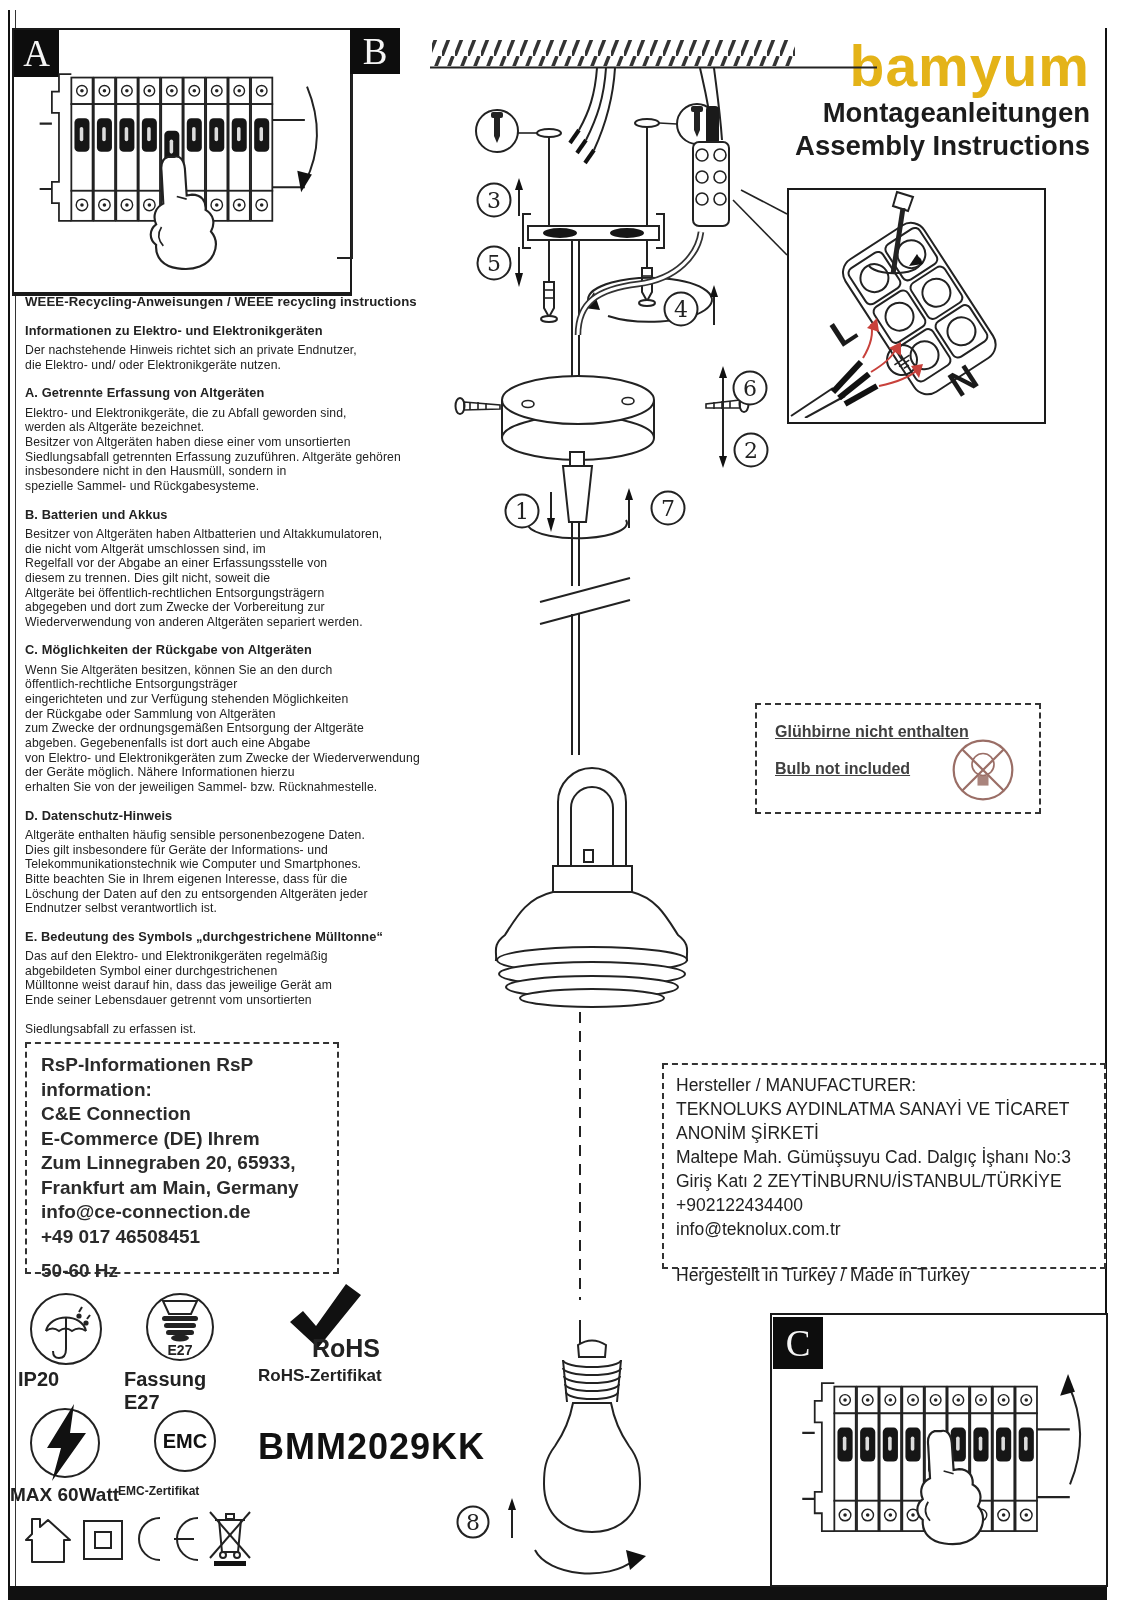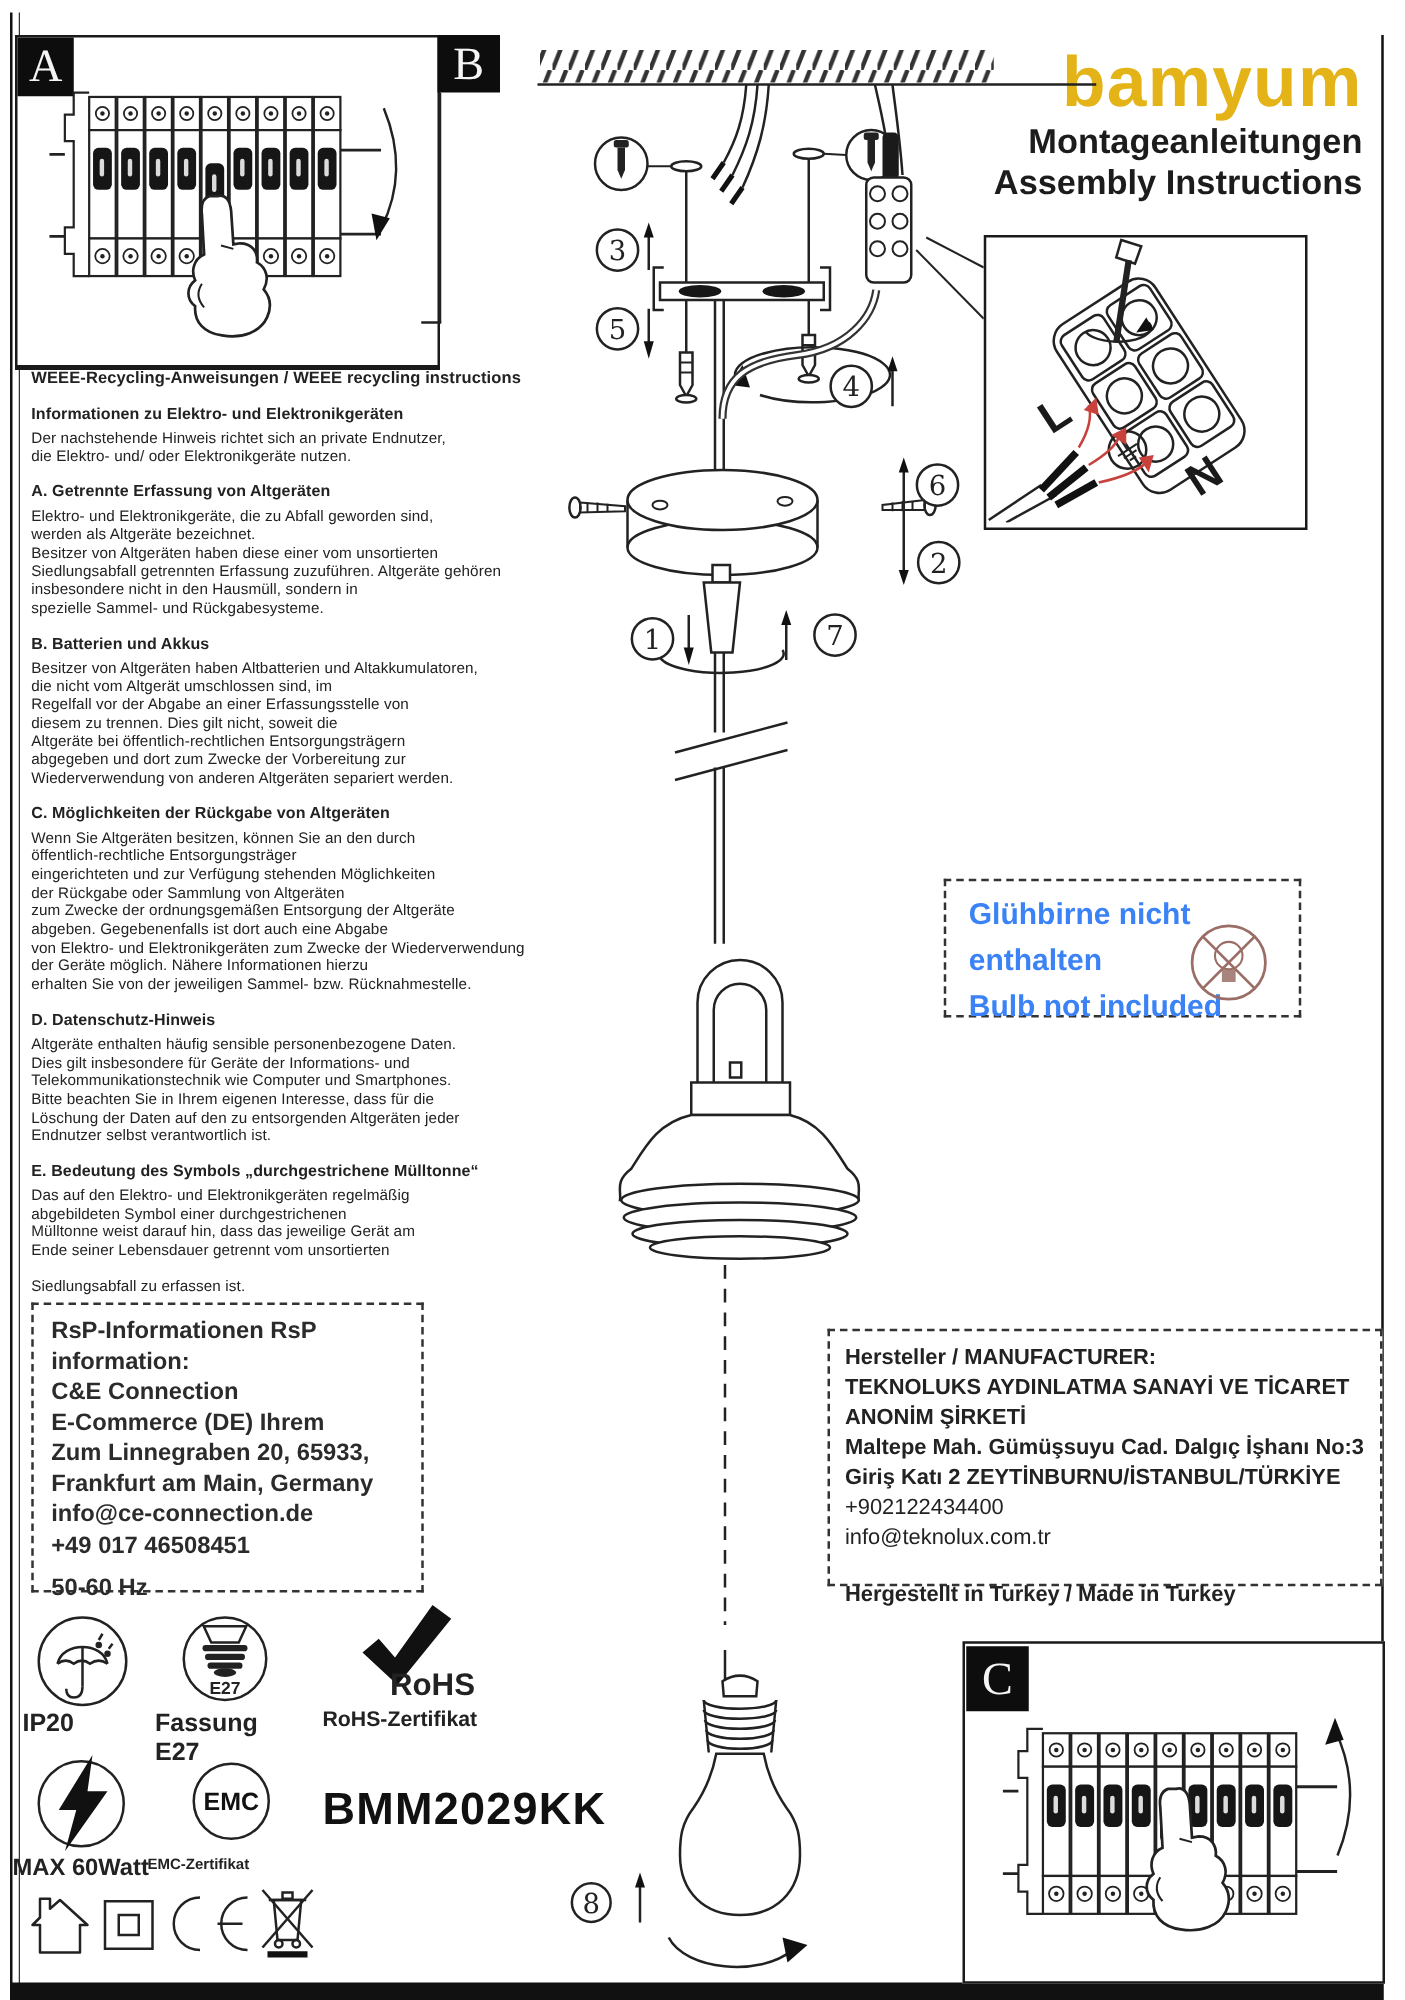--- a/index.html
+++ b/index.html
@@ -22,22 +22,22 @@
   .overlay{pointer-events:none;}
   
   .weee{width:406px;font-size:12.2px;line-height:1.2;letter-spacing:.1px;color:#222;}
   .weee h1{font-size:13.2px;margin:0 0 4px 0;}
   .weee h2{font-size:12.8px;margin:13px 0 5px 0;}
   .weee p{margin:0;white-space:pre-line;}
   .weee .foot{margin-top:14px;}
   .rsp{font-size:19px;font-weight:bold;line-height:24.5px;color:#2b2b2b;padding:9px 0 0 14px;}
   .rsp .freq{margin-top:10px;}
   .manu{font-size:17.5px;line-height:24px;color:#222;padding:8px 0 0 12px;}
-  .manu .b{font-weight:bold;}
-  .bulbnote{font-size:24px;font-weight:bold;color:#3b82f6;line-height:37px;padding:8px 0 0 18px;}
+  .manu .b{font-weight:normal;}
+  .bulbnote{font-size:16px;font-weight:bold;color:#404040;line-height:37px;padding:8px 0 0 18px;text-decoration:underline;}
   .brand{text-align:right;}
   .brand .logo{font-size:57px;font-weight:bold;letter-spacing:1px;line-height:60px;}
   .brand .sub{font-size:27.5px;font-weight:bold;color:#1c1c1c;line-height:33px;}
   .iconlabel{font-weight:bold;color:#222;text-align:left;}
   .model{font-size:36px;font-weight:bold;letter-spacing:1px;color:#111;}
 </style>
 </head>
 <body>
 
 <svg class="abs" width="0" height="0" style="left:0;top:0">

